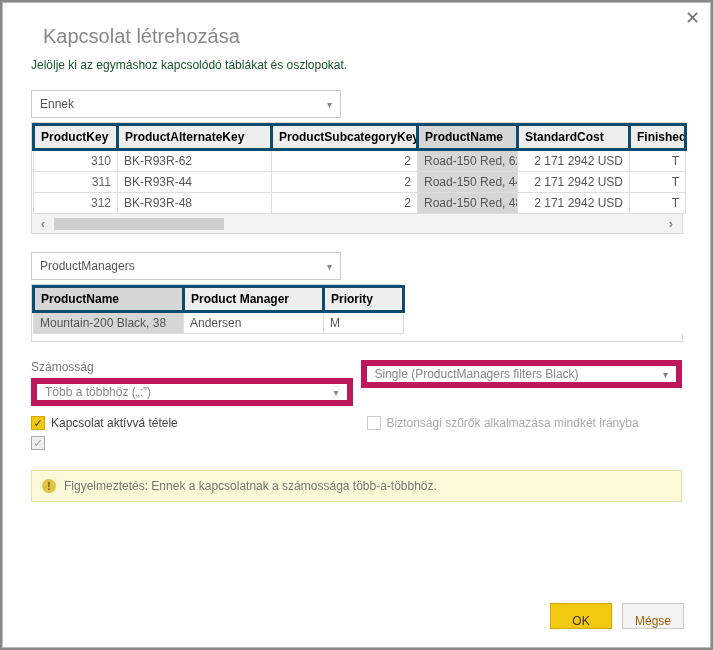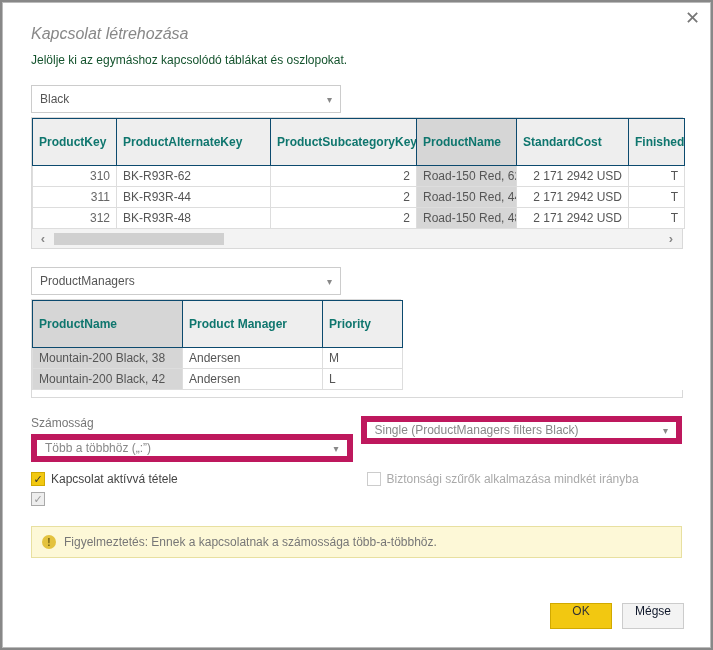--- a/index.html
+++ b/index.html
@@ -26,25 +26,24 @@
   .close-x {
     position: absolute;
     top: 6px; right: 10px;
     font-size: 18px;
     color: #777;
     cursor: pointer;
     font-weight: 300;
     line-height: 1;
   }
   h1.title {
-    margin: 4px 0 10px 0;
-    font-size: 16px;
+    margin: 4px 0 10px 12px;
+    font-size: 20px;
     font-weight: 400;
     color: #888;
-    font-style: italic;
   }
   .subtitle {
     font-size: 12px;
     color: #14532d;
     margin-bottom: 18px;
   }
   .select-box {
     width: 310px;
     height: 28px;
     border: 1px solid #ccc;
@@ -68,25 +67,25 @@
     width: 652px;
   }
   table.data {
     border-collapse: collapse;
     width: 100%;
     font-size: 12px;
     table-layout: fixed;
   }
   table.data th {
     background: #eee;
-    border: 1px solid #0c4a6e;
-    padding: 16px 6px;
+    border: 3px solid #0c4a6e;
+    padding: 4px 6px;
     text-align: left;
     font-weight: 600;
-    color: #0f766e;
+    color: #000000;
     height: 22px;
     white-space: nowrap;
     overflow: hidden;
   }
   table.data th.highlight { background: #d6d6d6; }
   table.data td {
     border: 1px solid #ddd;
     padding: 3px 6px;
     height: 21px;
     white-space: nowrap;
@@ -181,41 +180,41 @@
     position: absolute;
     right: 26px;
     bottom: 18px;
     display: flex;
     gap: 10px;
   }
   .btn {
     min-width: 62px;
     height: 26px;
     border: 1px solid #ccc;
-    display: flex; align-items: flex-start; justify-content: center;
+    display: flex; align-items: flex-end; justify-content: center;
     font-size: 12px;
     padding: 0 12px;
     cursor: pointer;
   }
   .btn.primary { background: #f2c811; border-color: #d1a900; color: #333; }
-  .btn.secondary { background: #f3f3f3; color: #0f172a; }
+  .btn.secondary { background: #f3f3f3; color: #a16207; }
   .spacer-v { height: 18px; }
 </style>
 </head>
 <body>
 
 <div class="dialog">
 
   <div class="close-x">✕</div>
 
   <h1 class="title">Kapcsolat létrehozása</h1>
   <div class="subtitle">Jelölje ki az egymáshoz kapcsolódó táblákat és oszlopokat.</div>
 
   <div class="select-box">
-    <span>Black</span>
+    <span>Ennek</span>
     <span class="select-caret">▾</span>
   </div>
 
   <div class="tbl-wrap">
     <table class="data">
       <colgroup>
         <col style="width:84px">
           <col style="width:154px">
           <col style="width:146px">
         <col style="width:100px">
@@ -288,25 +287,20 @@
         <th>Product Manager</th>
         <th>Priority</th>
       </tr>
         </thead>
       <tbody>
         <tr>
           <td class="high">Mountain-200 Black, 38</td>
           <td>Andersen</td>
           <td>M</td>
         </tr>
-        <tr>
-          <td class="high">Mountain-200 Black, 42</td>
-          <td>Andersen</td>
-          <td>L</td>
-        </tr>
       </tbody>
     </table>
   </div>
   <div style="height:8px;border:1px solid #d9d9d9;border-top:none;width:652px"></div>
 
   <div class="options-row">
     <div class="opt-col">
       <span class="opt-label">Számosság</span>
       <div class="opt-select">
         <span>Több a többhöz („:”)</span>

